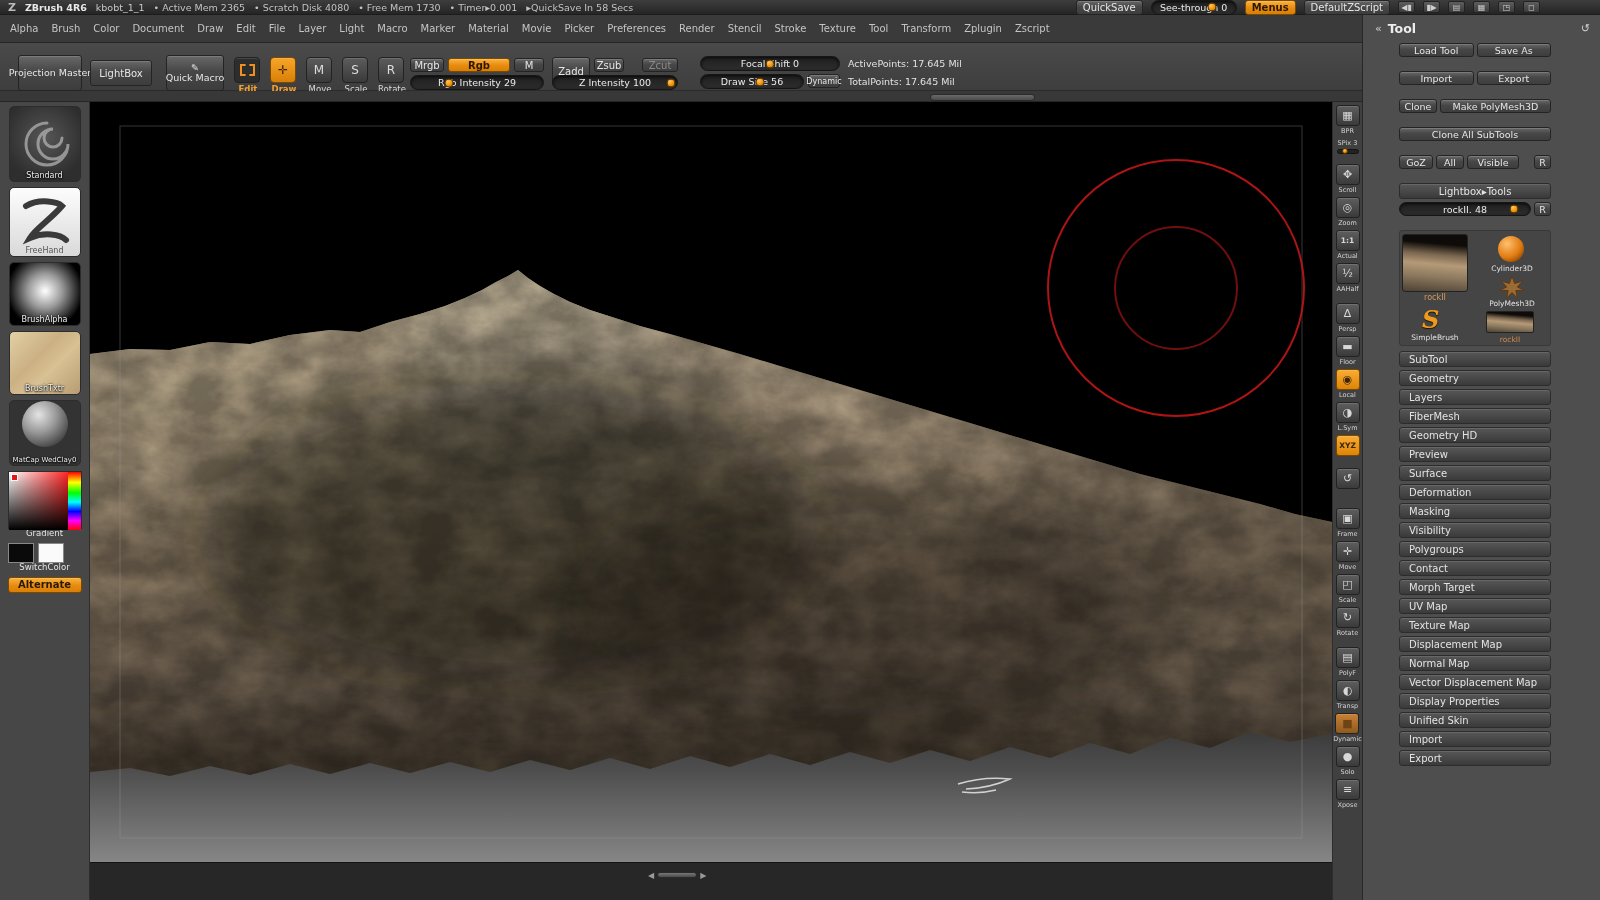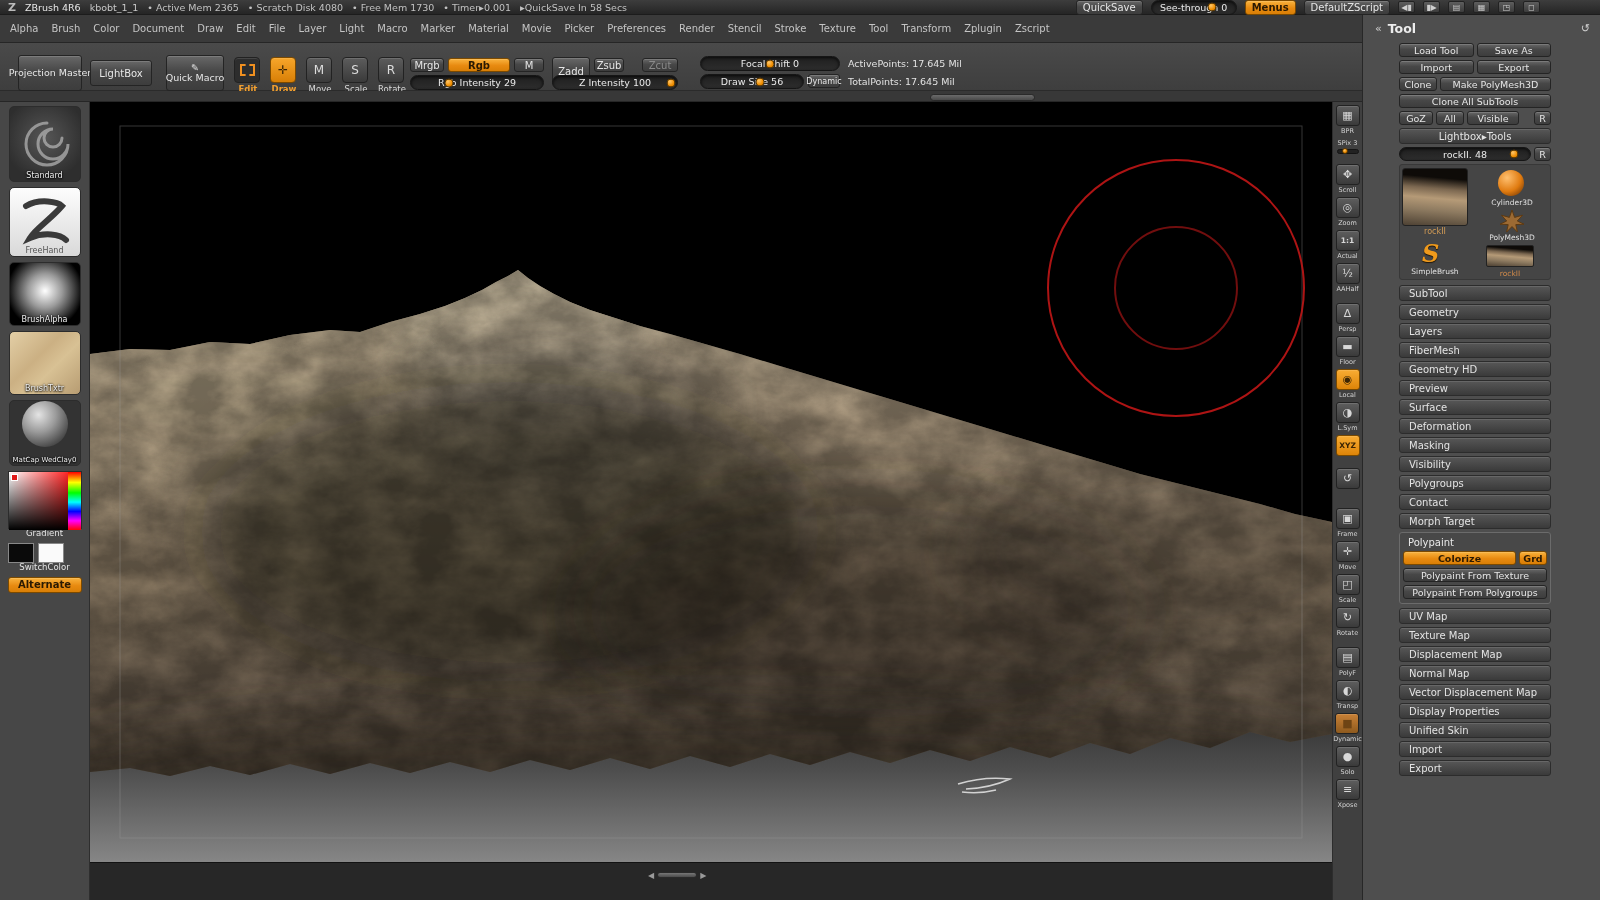--- a/index.html
+++ b/index.html
@@ -8,21 +8,21 @@
 
   
   .btn{display:inline-flex;align-items:center;justify-content:center;background:linear-gradient(#686868,#474747 45%,#3d3d3d);border:1px solid #242424;border-radius:3px;color:#e6e6e6;font-size:10px;padding:0 6px;height:15px;box-shadow:inset 0 1px 0 rgba(255,255,255,.14);white-space:nowrap;cursor:default}
   .btn.orange{background:linear-gradient(#f9b33e,#e88a10 55%,#d97f06);border-color:#7c4a00;color:#2b1a02;font-weight:bold}
   .btn.dim{color:#8b8b8b}
   .slider{position:relative;background:linear-gradient(#1f1f1f,#2d2d2d);border:1px solid #151515;border-radius:8px;color:#e9e9e9;font-size:9.5px;display:flex;align-items:center;justify-content:center;height:15px;box-shadow:inset 0 1px 3px rgba(0,0,0,.7);white-space:nowrap}
   .knob{position:absolute;top:50%;transform:translate(-50%,-50%);width:9px;height:9px;border-radius:50%;background:radial-gradient(circle at 35% 30%,#ffc76a,#ef8d00 60%,#b86800);border:1px solid #5e3a00}
 
   
   #titlebar{height:15px;background:linear-gradient(#3d3d3d,#252525);display:flex;align-items:center;padding:0 8px;gap:9px;font-size:9.5px;color:#c9c9c9;border-bottom:1px solid #1c1c1c}
-  #titlebar .app{font-weight:normal;color:#e8e8e8}
+  #titlebar .app{font-weight:bold;color:#e8e8e8}
   #titlebar .logo{color:#bbb;font-weight:bold;font-size:11px}
   #titlebar .stat{color:#c2c2c2}
   #tb-right{margin-left:auto;display:flex;align-items:center;gap:8px;margin-right:52px}
   .tbicon{width:17px;height:12px;font-size:8px;display:inline-flex;align-items:center;justify-content:center;background:linear-gradient(#5e5e5e,#3c3c3c);border:1px solid #222;border-radius:2px;color:#cfcfcf}
 
   
   #cols{display:flex;height:885px}
   #left-stack{width:1362px;display:flex;flex-direction:column}
 
   #menubar{height:33px;background:#3a3a3a;border-bottom:1px solid #262626;display:flex;align-items:center;gap:13px;padding:0 10px;font-size:10px;color:#c4c4c4}
@@ -82,21 +82,21 @@
   .rslabel{font-size:6.5px;color:#d2d2d2;margin-top:1px;height:8px;line-height:8px;text-align:center}
   .spix-bar{position:relative;width:22px;height:5px;border-radius:3px;background:#222;border:1px solid #141414;margin-top:2px}
   .spix-bar .knob{width:6px;height:6px}
 
   
   #toolpanel{width:238px;background:#4e4e4e;border-left:1px solid #272727;display:flex;flex-direction:column}
   #tp-head{height:26px;display:flex;align-items:center;padding:0 10px 0 12px;color:#ececec}
   #tp-head .t{font-size:12.5px;font-weight:bold;margin-left:6px}
   #tp-head .hic{color:#cfcfcf;font-size:11px}
   #tp-content{margin:2px 50px 0 36px;width:152px}
-  .tprow{display:flex;gap:3px;margin-bottom:3px}
+  .tprow{display:flex;gap:3px;margin-bottom:14px}
   .tprow .btn{height:14px;font-size:9.5px;padding:0 4px}
   .grow{flex:1}
   .sec{height:16px;line-height:15px;margin-bottom:3px;padding-left:9px;border-radius:3px;background:linear-gradient(#575757,#3a3a3a);border:1px solid #2c2c2c;color:#e3e3e3;font-size:10px;box-shadow:inset 0 1px 0 rgba(255,255,255,.1);white-space:nowrap;overflow:hidden}
   .sec.center{text-align:center;padding-left:0}
   #thumbbox{position:relative;height:116px;background:#454545;border:1px solid #383838;border-radius:3px;margin-bottom:5px}
   .rockthumb{background:linear-gradient(185deg,#0e0b08 18%,#7b6750 36%,#b59a77 52%,#8d7a60 72%,#4e4234 100%)}
   .bigthumb{position:absolute;left:2px;top:3px;width:66px;height:58px;border:1px solid #222;border-radius:3px}
   .bigthumb-lab{position:absolute;left:2px;top:62px;width:66px;text-align:center;font-size:8px;color:#d09a55}
   .sphere{position:absolute;left:98px;top:5px;width:26px;height:26px;border-radius:50%;background:radial-gradient(circle at 35% 30%,#ffc070,#e07b10 55%,#7a3c05 90%)}
   .cyl-lab{position:absolute;left:76px;top:33px;width:72px;text-align:center;font-size:7.5px;color:#e0e0e0}
@@ -524,33 +524,20 @@
         <div class="sec">Geometry HD</div>
         <div class="sec">Preview</div>
         <div class="sec">Surface</div>
         <div class="sec">Deformation</div>
         <div class="sec">Masking</div>
         <div class="sec">Visibility</div>
         <div class="sec">Polygroups</div>
         <div class="sec">Contact</div>
         <div class="sec">Morph Target</div>
 
-        <div id="polypaint-box">
-          <div class="ph">Polypaint</div>
-          <div class="tprow">
-            <span class="btn orange grow">Colorize</span>
-            <span class="btn orange" style="width:28px">Grd</span>
-          </div>
-          <div class="tprow">
-            <span class="btn grow">Polypaint From Texture</span>
-          </div>
-          <div class="tprow" style="margin-bottom:1px">
-            <span class="btn grow">Polypaint From Polygroups</span>
-          </div>
-        </div>
 
         <div class="sec">UV Map</div>
         <div class="sec">Texture Map</div>
         <div class="sec">Displacement Map</div>
         <div class="sec">Normal Map</div>
         <div class="sec">Vector Displacement Map</div>
         <div class="sec">Display Properties</div>
         <div class="sec">Unified Skin</div>
         <div class="sec">Import</div>
         <div class="sec">Export</div>

